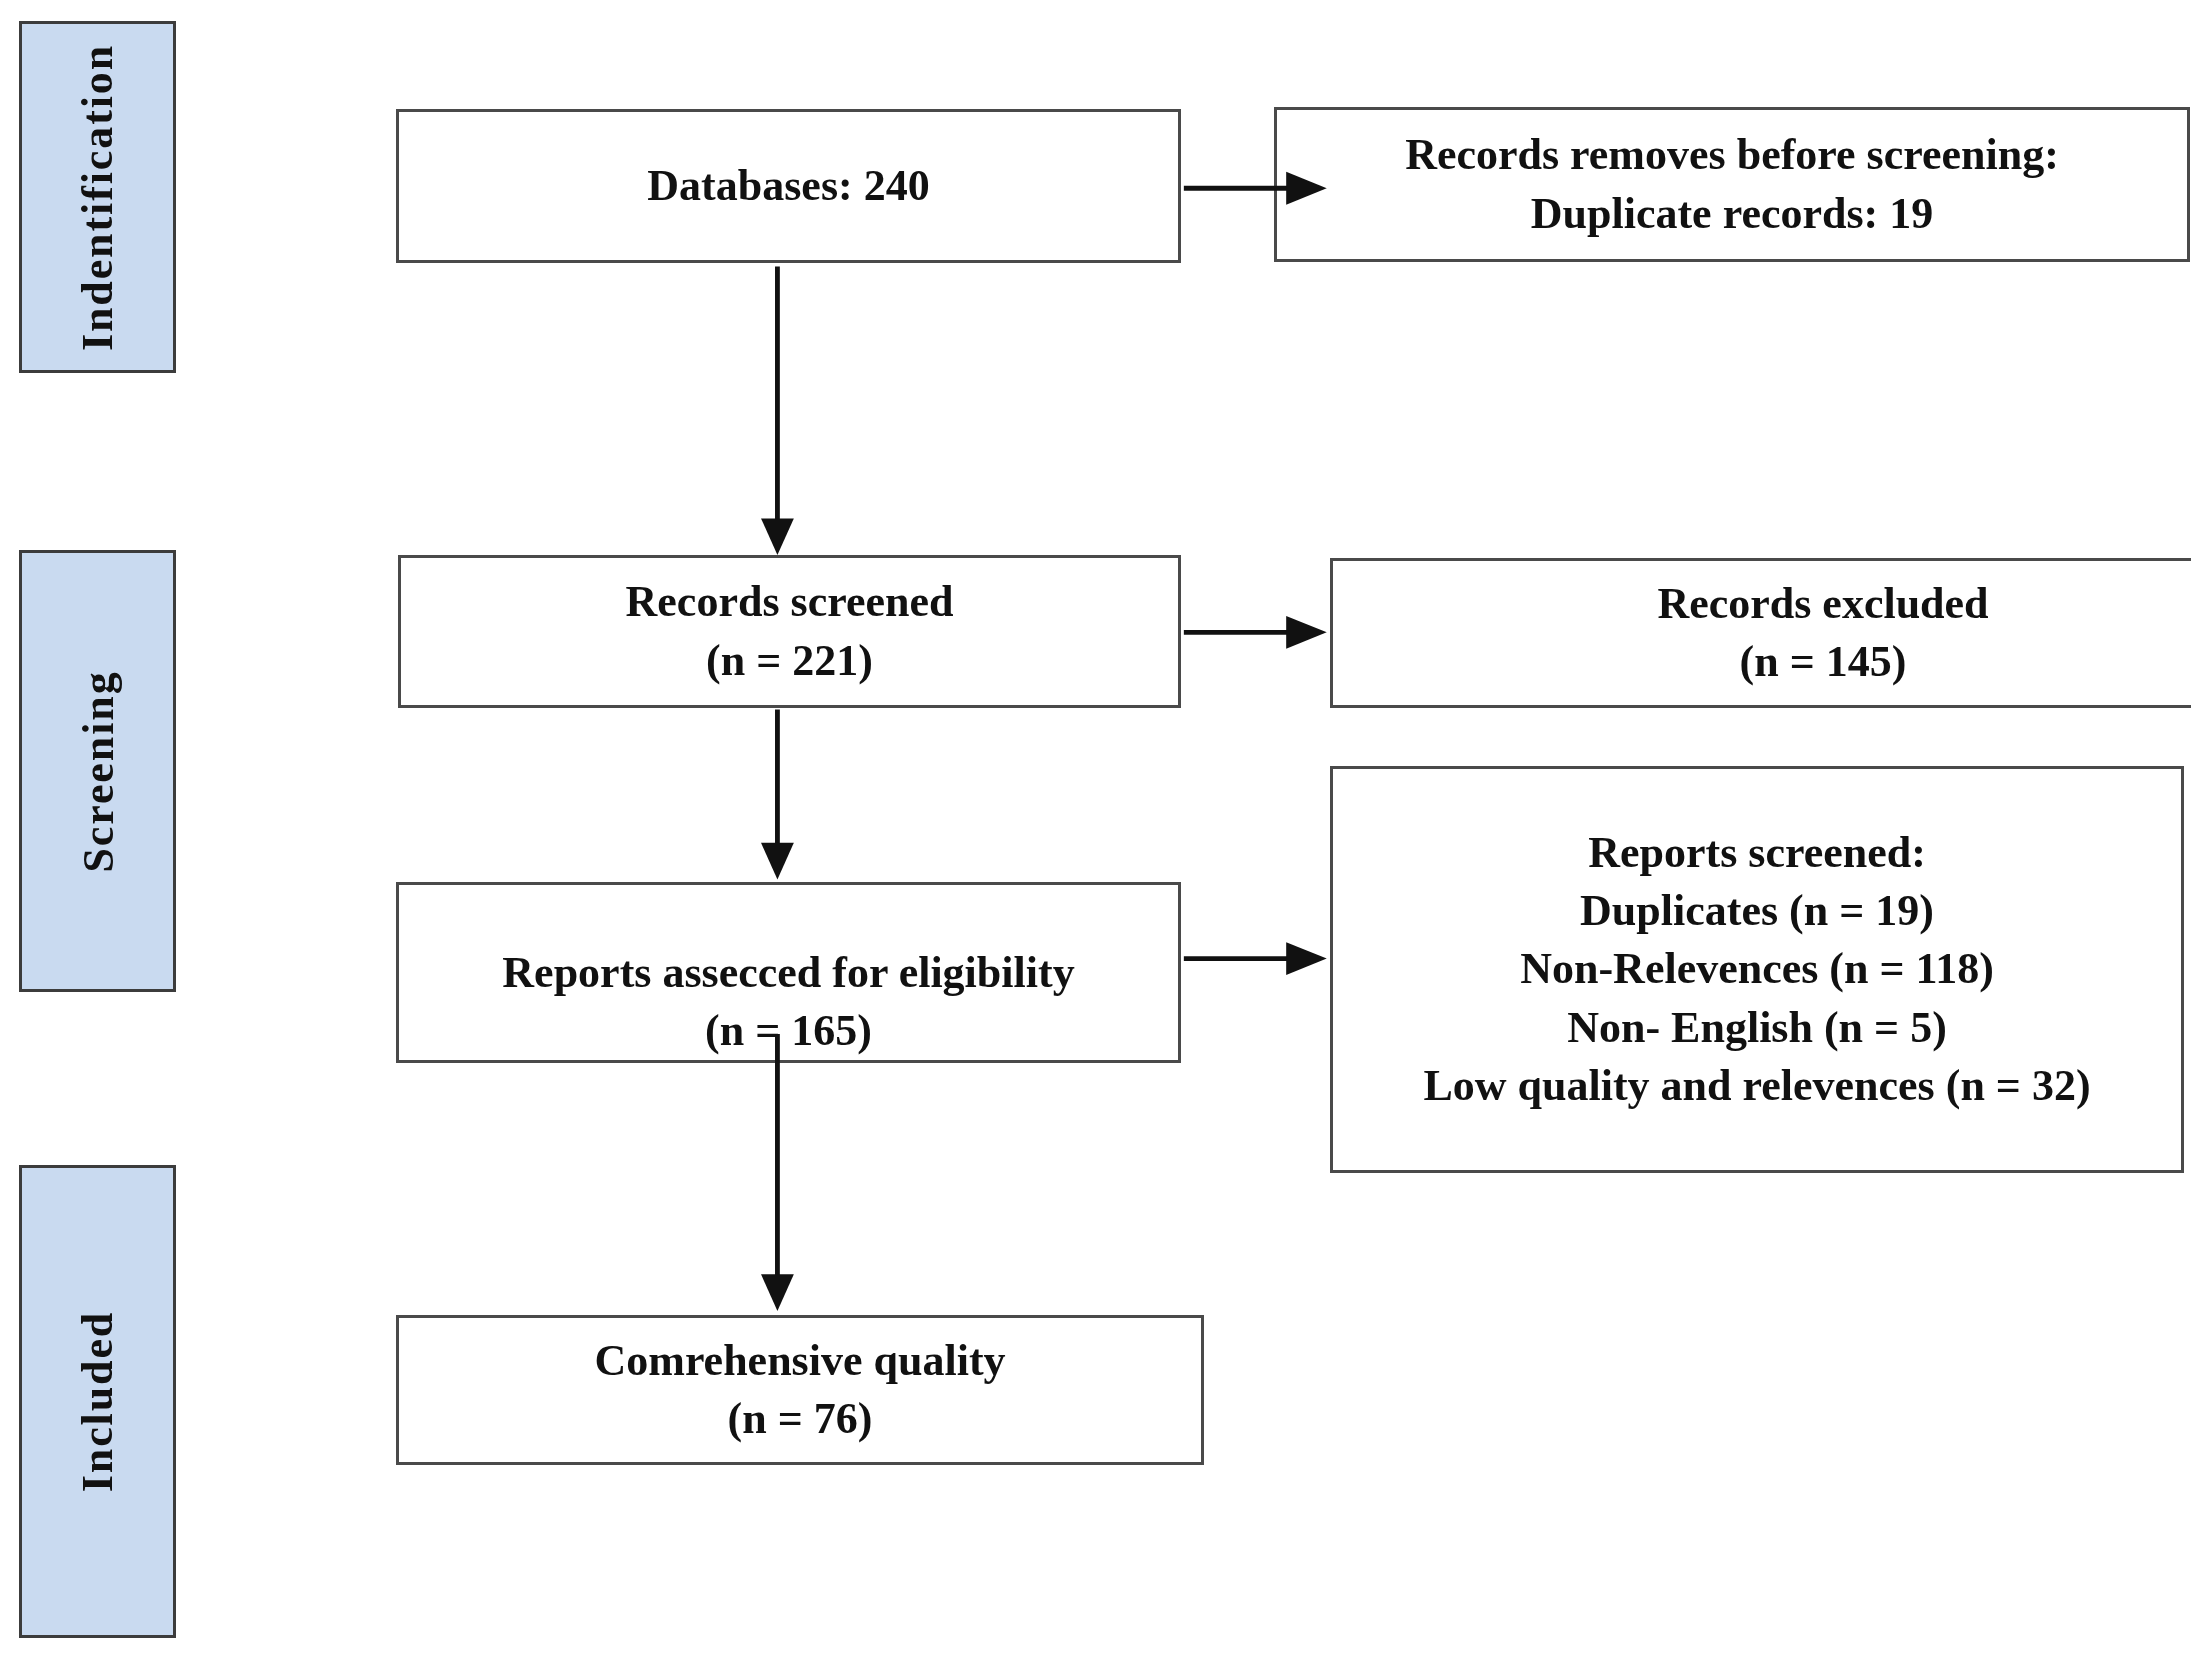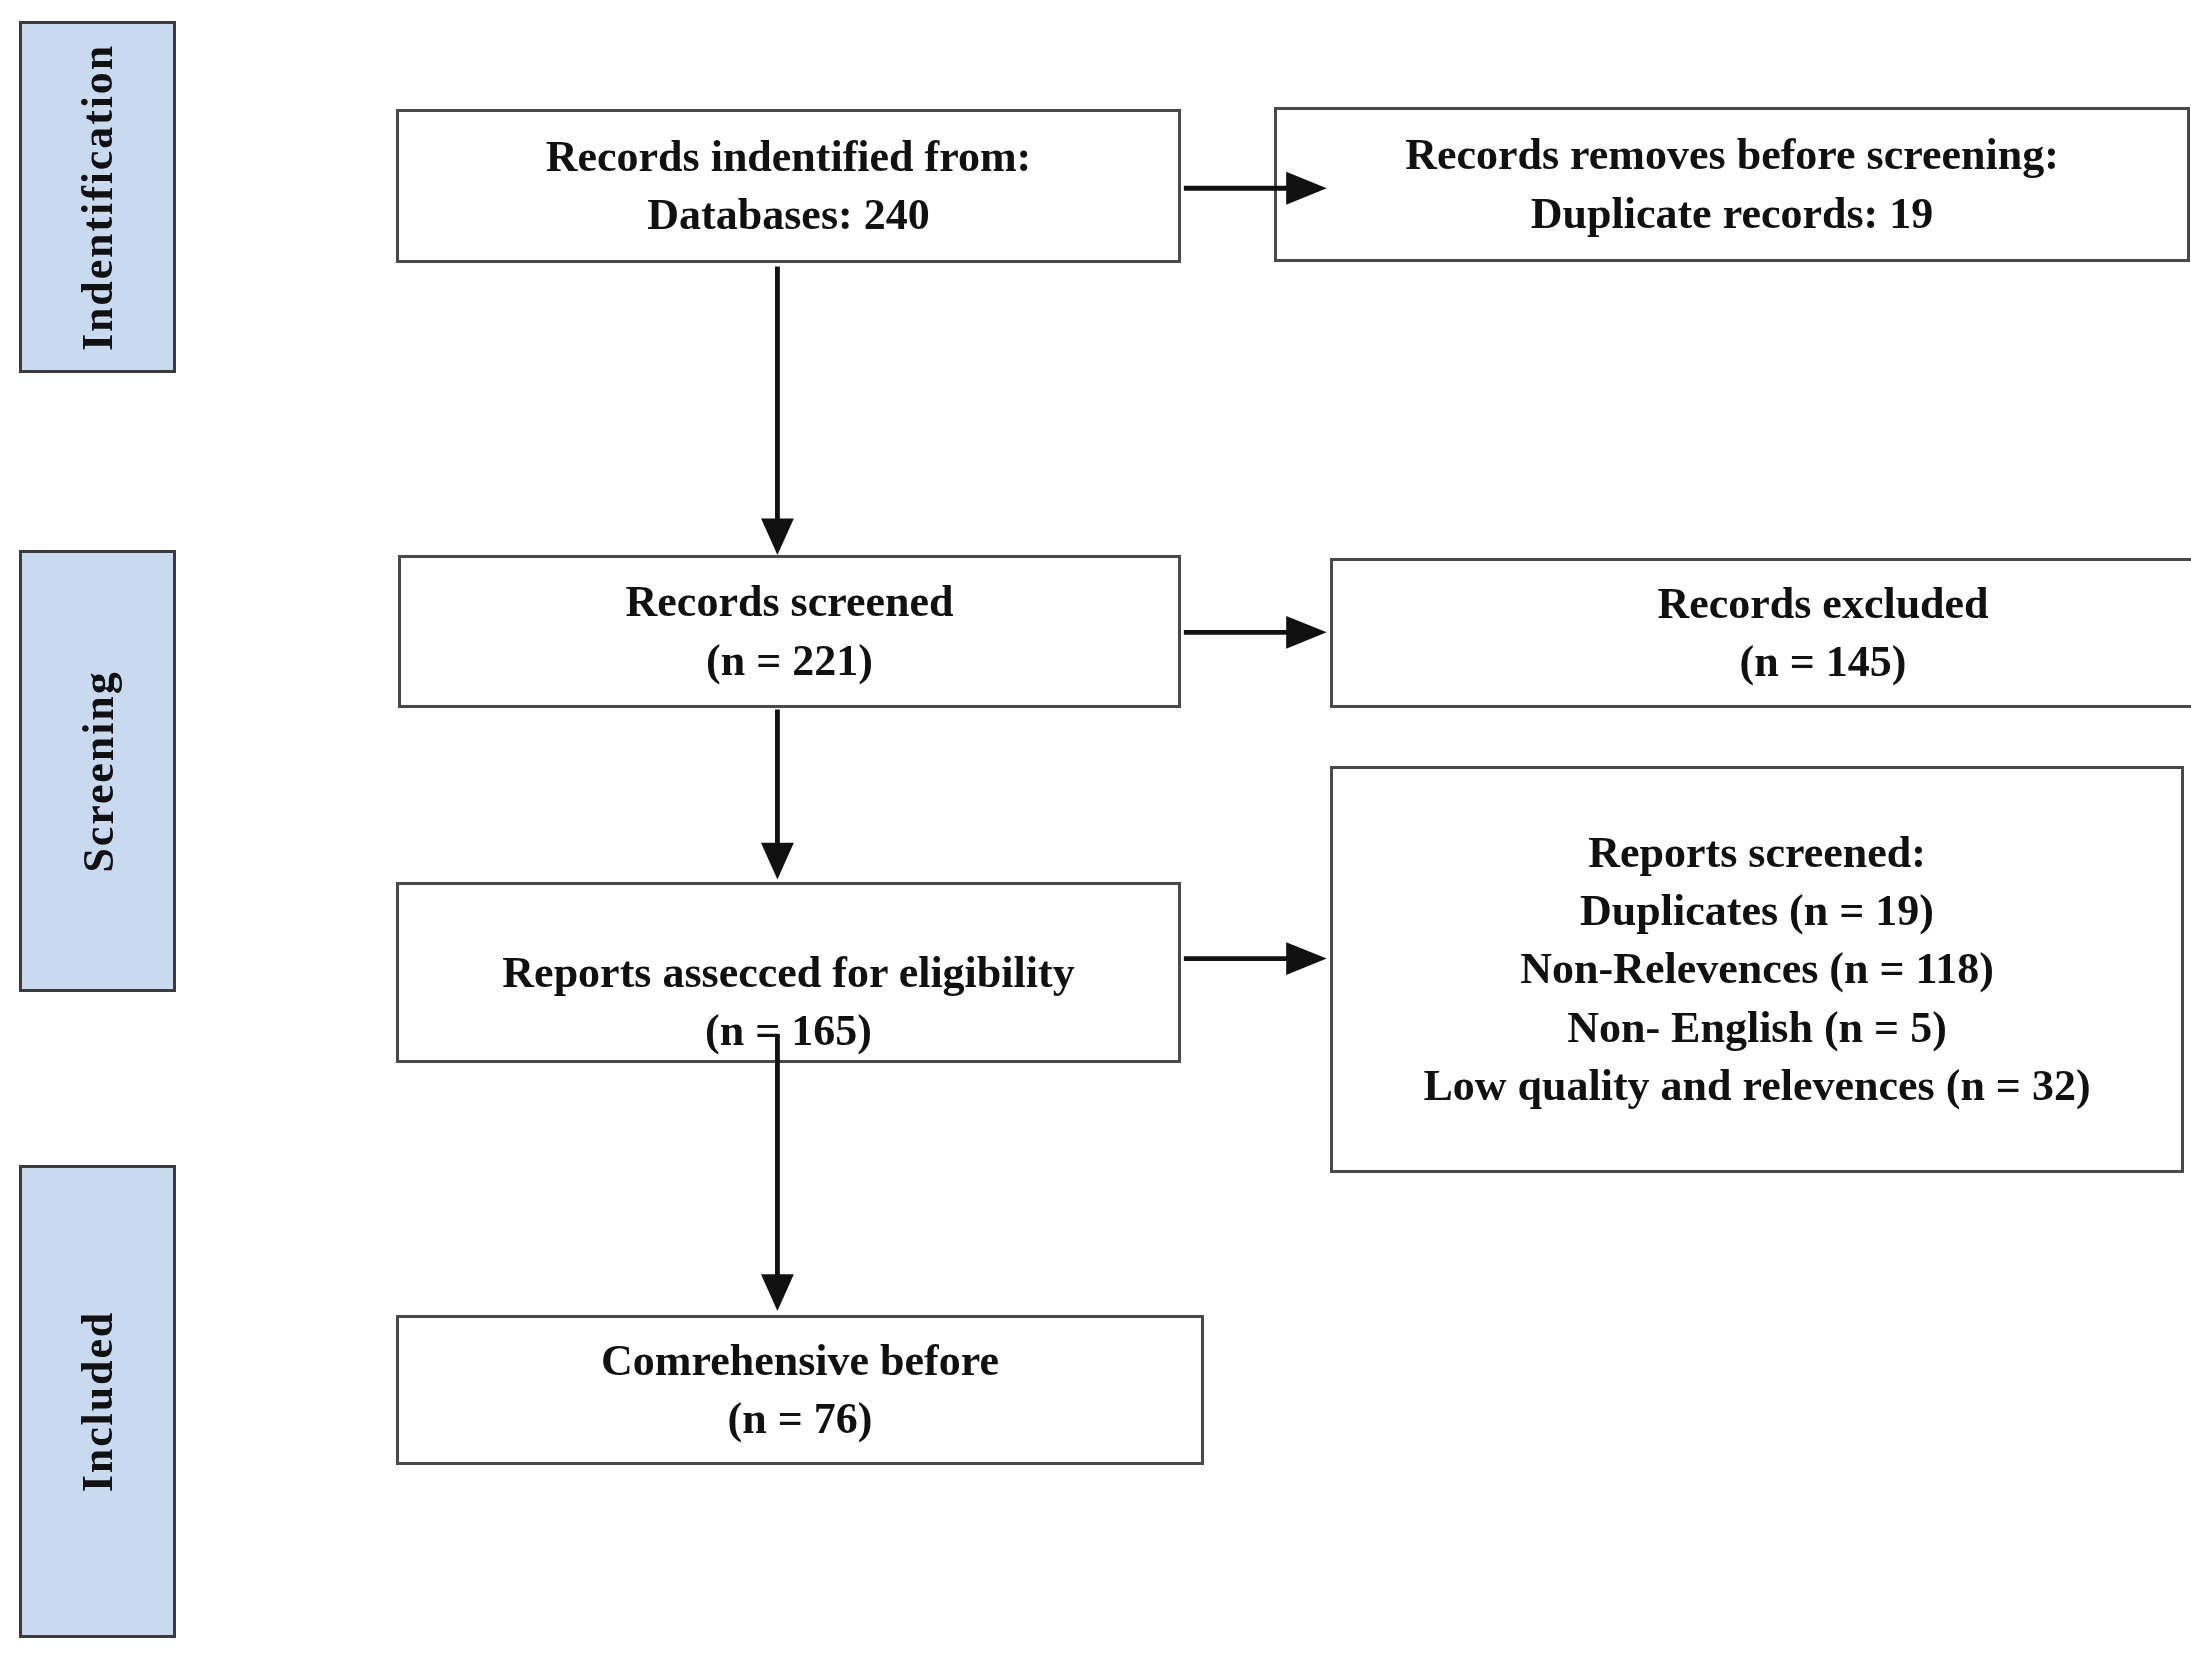--- a/index.html
+++ b/index.html
@@ -75,36 +75,35 @@
 
   <div class="stage-box" style="top:550px;height:442px;">
     <span class="stage-text">Screening</span>
   </div>
 
   <div class="stage-box" style="top:1165px;height:473px;">
     <span class="stage-text">Included</span>
   </div>
 
   <div class="flow-box" style="left:396px;top:109px;width:785px;height:154px;">
-    <div class="line">Records indentified from:</div>
     <div class="line">Databases: 240</div>
   </div>
 
   <div class="flow-box" style="left:398px;top:555px;width:783px;height:153px;">
     <div class="line">Records screened</div>
     <div class="line">(n = 221)</div>
   </div>
 
   <div class="flow-box" style="left:396px;top:882px;width:785px;height:181px;justify-content:flex-end;">
     <div class="line">Reports assecced for eligibility</div>
     <div class="line">(n = 165)</div>
   </div>
 
   <div class="flow-box" style="left:396px;top:1315px;width:808px;height:150px;">
-    <div class="line">Comrehensive before</div>
+    <div class="line">Comrehensive quality</div>
     <div class="line">(n = 76)</div>
   </div>
 
   <div class="flow-box" style="left:1274px;top:107px;width:916px;height:155px;">
     <div class="line">Records removes before screening:</div>
     <div class="line">Duplicate records: 19</div>
   </div>
 
   <div class="flow-box" style="left:1330px;top:558px;width:986px;height:150px;">
     <div class="line">Records excluded</div>

